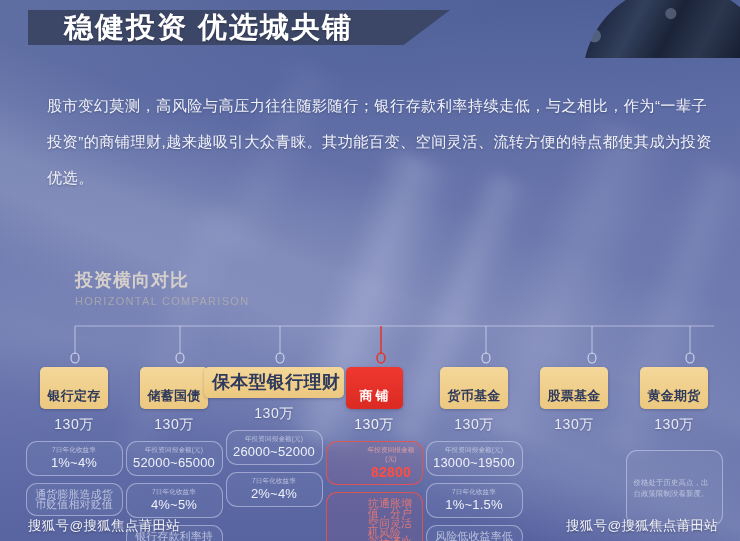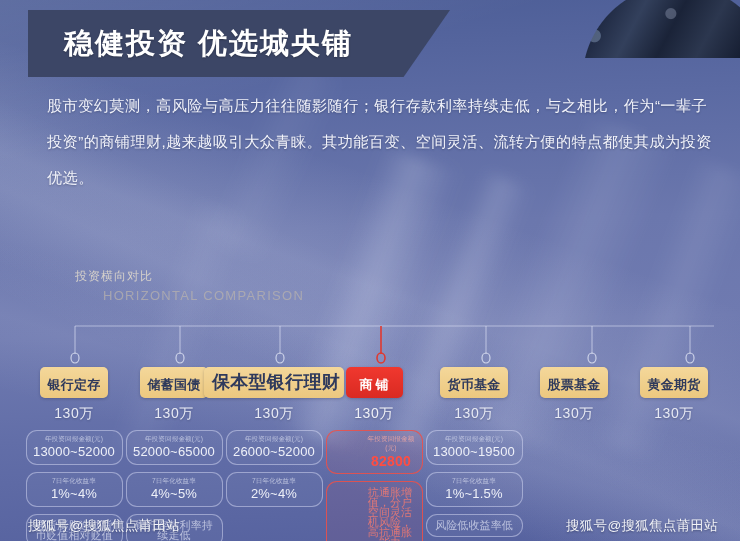--- a/index.html
+++ b/index.html
@@ -46,21 +46,21 @@
     -webkit-mask-image:
       radial-gradient(circle at 120px 96px, #000 95px, transparent 96px);
     mask-image:
       radial-gradient(circle at 120px 96px, #000 95px, transparent 96px);
   }
 
   
   .banner {
     position: absolute;
     left: 28px; top: 10px;
-    width: 422px; height: 67px;
+    width: 422px; height: 35px;
     background: #3c4666;
     clip-path: polygon(0 0, 100% 0, 89% 100%, 0 100%);
     display: flex; align-items: center;
   }
   .banner-title {
     color: #ffffff;
     font-size: 29px;
     font-weight: bold;
     letter-spacing: 2px;
     margin-left: 36px;
@@ -77,32 +77,31 @@
     font-size: 15.2px;
     line-height: 36px;
     letter-spacing: .4px;
     text-shadow: 0 1px 2px rgba(30,36,66,.35);
   }
 
   
   .sec-head { position: absolute; left: 75px; top: 268px; }
   .sec-cn {
     color: #dcd6cc;
-    font-size: 12px;
-    font-weight: normal;
+    font-size: 18px;
+    font-weight: bold;
     letter-spacing: 1px;
     opacity: .92;
   }
   .sec-en {
     color: #b9b3ae;
-    font-size: 13px;
+    font-size: 11px;
     letter-spacing: 1.3px;
     margin-top: 3px;
     opacity: .72;
-    margin-left: 28px;
   }
 
   
   .timeline { position: absolute; left: 0; top: 322px; width: 740px; height: 46px; }
 
   
   .cols {
     position: absolute;
     left: 24px; top: 367px;
     width: 700px; height: 160px;
@@ -116,21 +115,21 @@
     flex-direction: column;
     align-items: center;
   }
   .pill {
     background: linear-gradient(180deg, #f4d79a 0%, #ecc87f 100%);
     border-radius: 5px;
     color: #2f3a5c;
     font-size: 13px;
     font-weight: bold;
     letter-spacing: .3px;
-    padding: 9px 7px 4px 7px;
+    padding: 20px 7px 4px 7px;
     white-space: nowrap;
     box-shadow: 0 1px 3px rgba(20,26,50,.25);
   }
   .col.wide .pill { font-size: 18px; padding: 3px 4px 4px 8px; }
   .col.highlight .pill {
     background: linear-gradient(180deg, #f0382f 0%, #da2a22 100%);
     color: #ffffff;
     letter-spacing: 3px;
     padding-left: 14px; padding-right: 11px;
   }
@@ -248,24 +247,20 @@
     </g>
     <ellipse cx="381" cy="36" rx="4" ry="5" fill="none" stroke="#e0392f" stroke-width="1.6"></ellipse>
   </svg>
 
   <div class="cols">
 
     <div class="col">
       <div class="pill">银行定存</div>
       <div class="amount">130万</div>
       <div class="cell">
-        <div class="cell-label">年投资回报金额(元)</div>
-        <div class="cell-value">13000~52000</div>
-      </div>
-      <div class="cell">
         <div class="cell-label">7日年化收益率</div>
         <div class="cell-value">1%~4%</div>
       </div>
       <div class="cell note">
         <div class="note-text">通货膨胀造成货币贬值相对贬值</div>
       </div>
     </div>
 
     <div class="col">
       <div class="pill">储蓄国债</div>
@@ -325,20 +320,23 @@
     </div>
 
     <div class="col">
       <div class="pill">股票基金</div>
       <div class="amount">130万</div>
     </div>
 
     <div class="col">
       <div class="pill">黄金期货</div>
       <div class="amount">130万</div>
+      <div class="cell tall">
+        <div class="note-text">价格处于历史高点，出台政策限制没看新度。</div>
+      </div>
     </div>
 
   </div>
 
   <div class="wm wm-left">搜狐号@搜狐焦点莆田站</div>
   <div class="wm wm-right">搜狐号@搜狐焦点莆田站</div>
 
 </div>
 
 </body></html>

